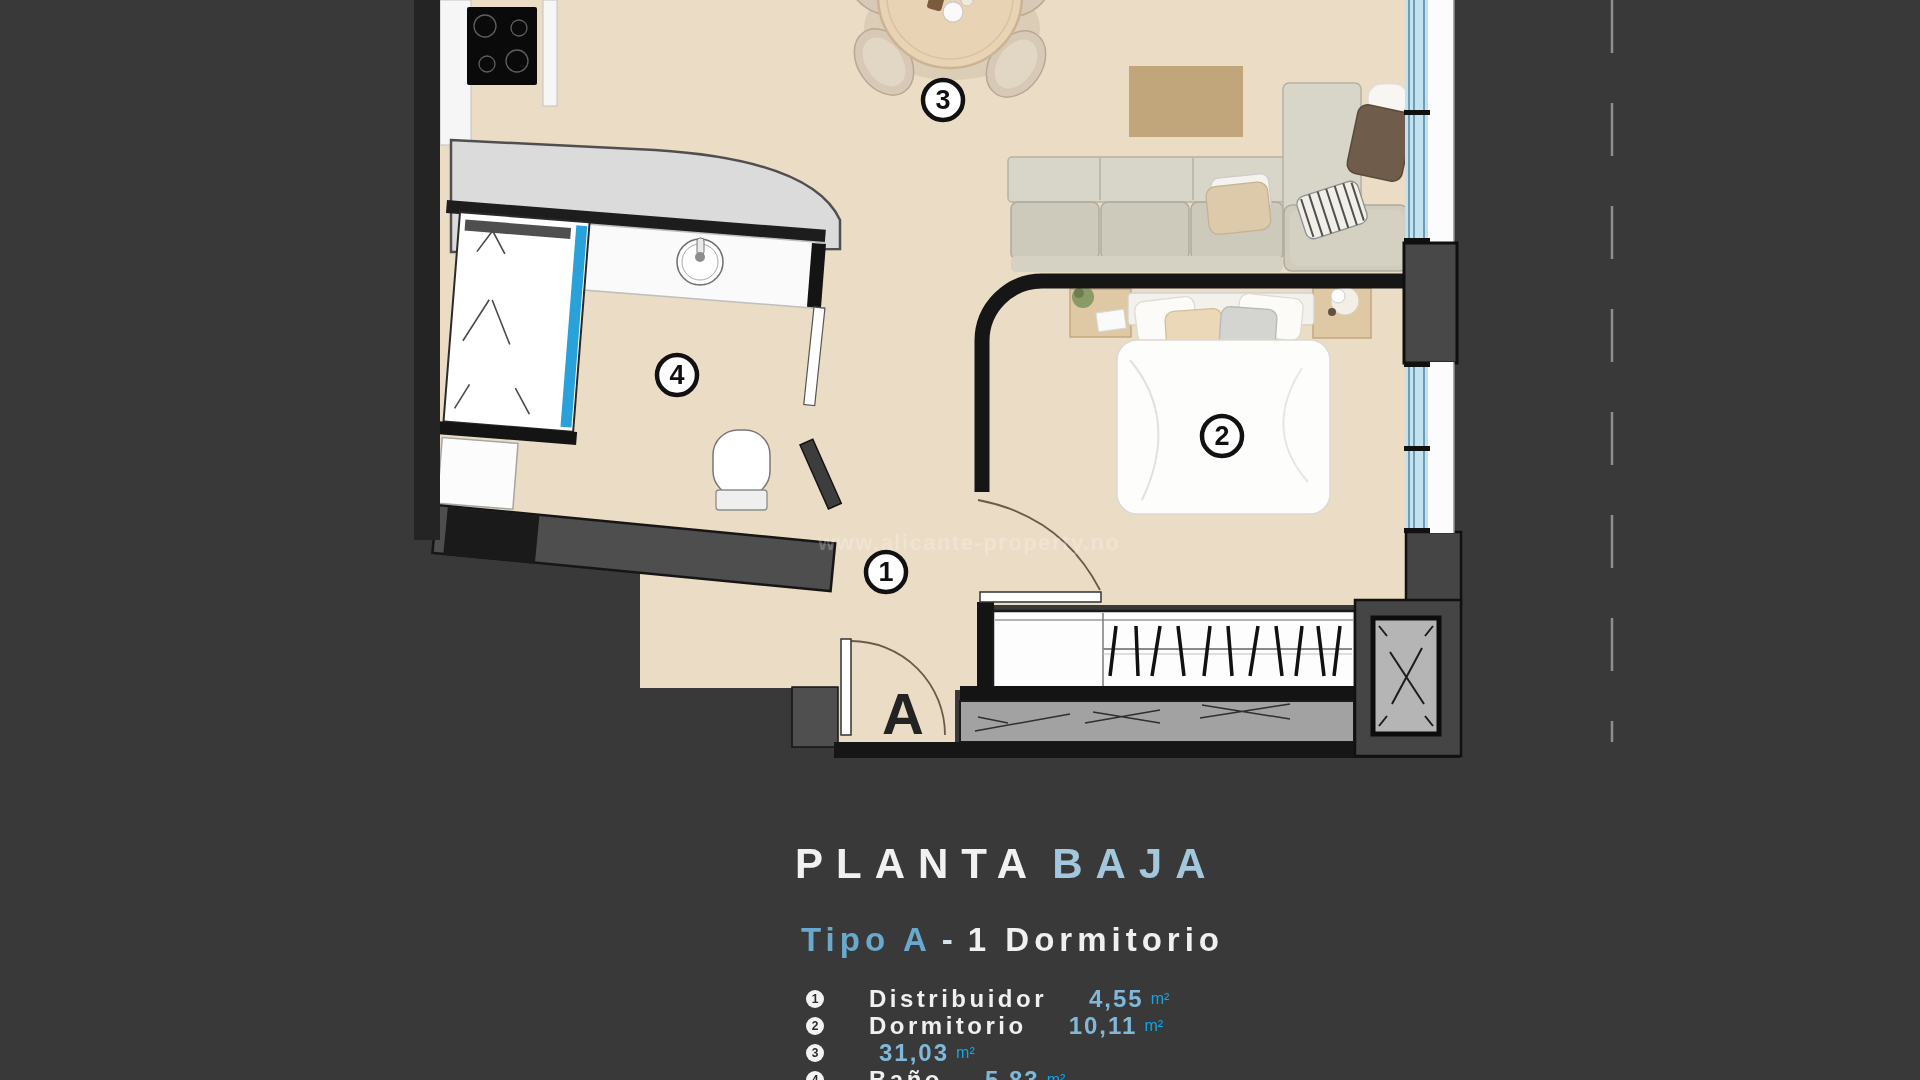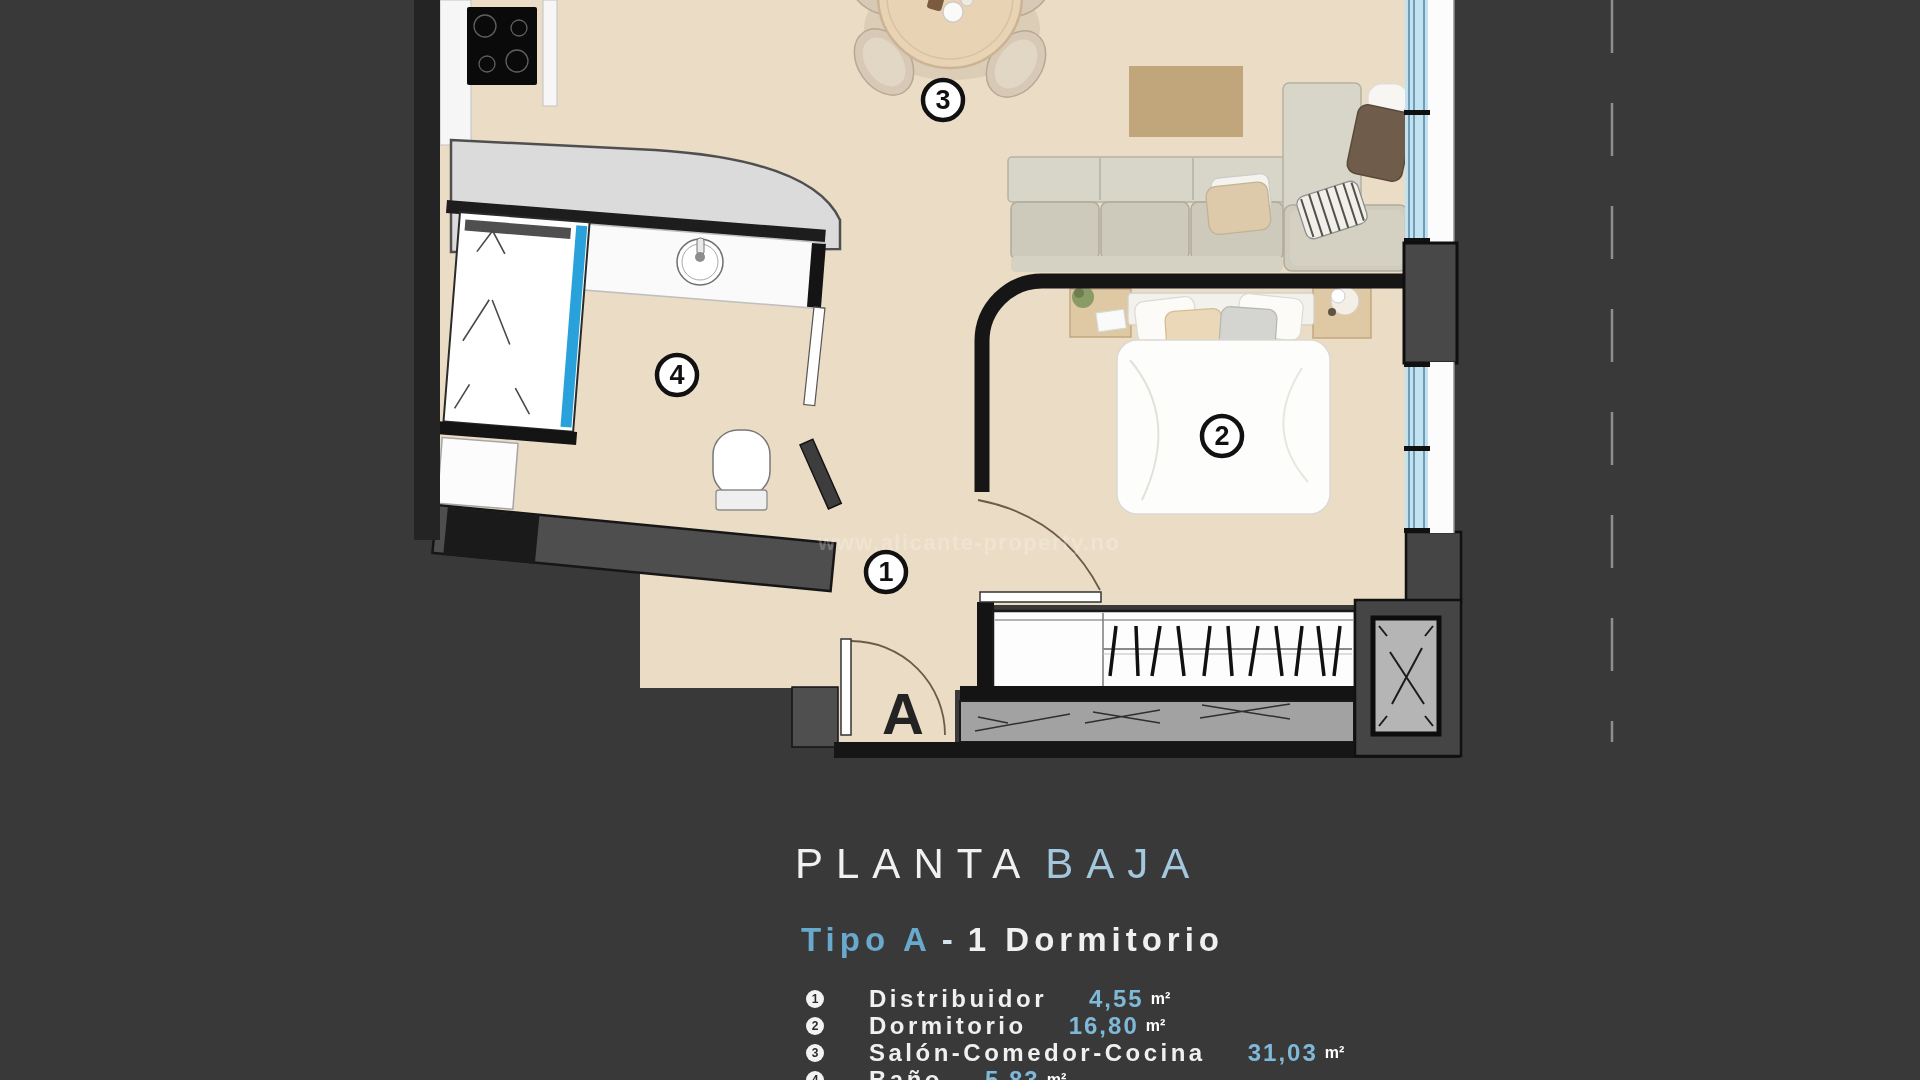--- a/index.html
+++ b/index.html
@@ -1,35 +1,35 @@
 <!DOCTYPE html>
 <html><head>
 <meta charset="utf-8">
 <style>
   html,body{margin:0;padding:0;background:#393939;}
   body{font-family:"Liberation Sans",sans-serif;}
   .stage{position:relative;width:1920px;height:1080px;overflow:hidden;background:#393939;}
   .plan-svg{position:absolute;left:0;top:0;}
   .caption{position:absolute;left:0;top:0;width:1920px;height:1080px;pointer-events:none;}
-  .plan-title{position:absolute;left:795px;top:840px;font-size:42px;font-weight:400;
+  .plan-title{position:absolute;left:795px;top:840px;font-size:42px;font-weight:700;
     letter-spacing:13px;color:#f1f1f1;white-space:nowrap;}
   .plan-title .blue{color:#a3c7dc;margin-left:12px;}
   .plan-subtitle{position:absolute;left:801px;top:921px;font-size:33px;font-weight:700;
     letter-spacing:5px;white-space:nowrap;color:#efefef;}
   .plan-subtitle .type{color:#68a9cd;}
   .plan-subtitle .sep{color:#d5e2ea;margin:0 10px;}
   .plan-subtitle .rest{color:#f0f0f0;}
   .legend{position:absolute;left:806px;top:986px;}
   .legend-row{display:flex;align-items:center;height:26px;margin-bottom:1px;white-space:nowrap;}
   .legend-bullet{width:18px;height:18px;border-radius:50%;background:#f3f3f3;color:#2b2b2b;
     font-size:12px;font-weight:700;display:flex;align-items:center;justify-content:center;
     margin-right:13px;flex:0 0 auto;}
   .legend-label{font-size:24px;font-weight:700;letter-spacing:3.5px;color:#f0f0f0;margin-left:32px;}
   .legend-value{font-size:24px;font-weight:700;letter-spacing:2px;color:#7fb8d8;margin-left:42px;}
-  .legend-unit{font-size:16px;font-weight:700;color:#ffffff;margin-left:7px;}
+  .legend-unit{font-size:16px;font-weight:400;color:#0ea5e9;margin-left:7px;}
 </style>
 </head>
 <body>
 
 <div class="stage">
 
 <svg class="plan-svg" width="1920" height="1080" viewBox="0 0 1920 1080">
 
   <line x1="1612" y1="0" x2="1612" y2="742" stroke="#8e8e8e" stroke-width="2.5" stroke-dasharray="53 50"></line>
 
@@ -278,26 +278,25 @@
   <div class="legend">
     <div class="legend-row">
       <span class="legend-bullet">1</span>
       <span class="legend-label">Distribuidor</span>
       <span class="legend-value">4,55</span>
       <span class="legend-unit">m²</span>
     </div>
     <div class="legend-row">
       <span class="legend-bullet">2</span>
       <span class="legend-label">Dormitorio</span>
-      <span class="legend-value">16,80</span>
+      <span class="legend-value">10,11</span>
       <span class="legend-unit">m²</span>
     </div>
     <div class="legend-row">
       <span class="legend-bullet">3</span>
-      <span class="legend-label">Salón-Comedor-Cocina</span>
       <span class="legend-value">31,03</span>
       <span class="legend-unit">m²</span>
     </div>
     <div class="legend-row">
       <span class="legend-bullet">4</span>
       <span class="legend-label">Baño</span>
       <span class="legend-value">5,83</span>
       <span class="legend-unit">m²</span>
     </div>
   </div>

